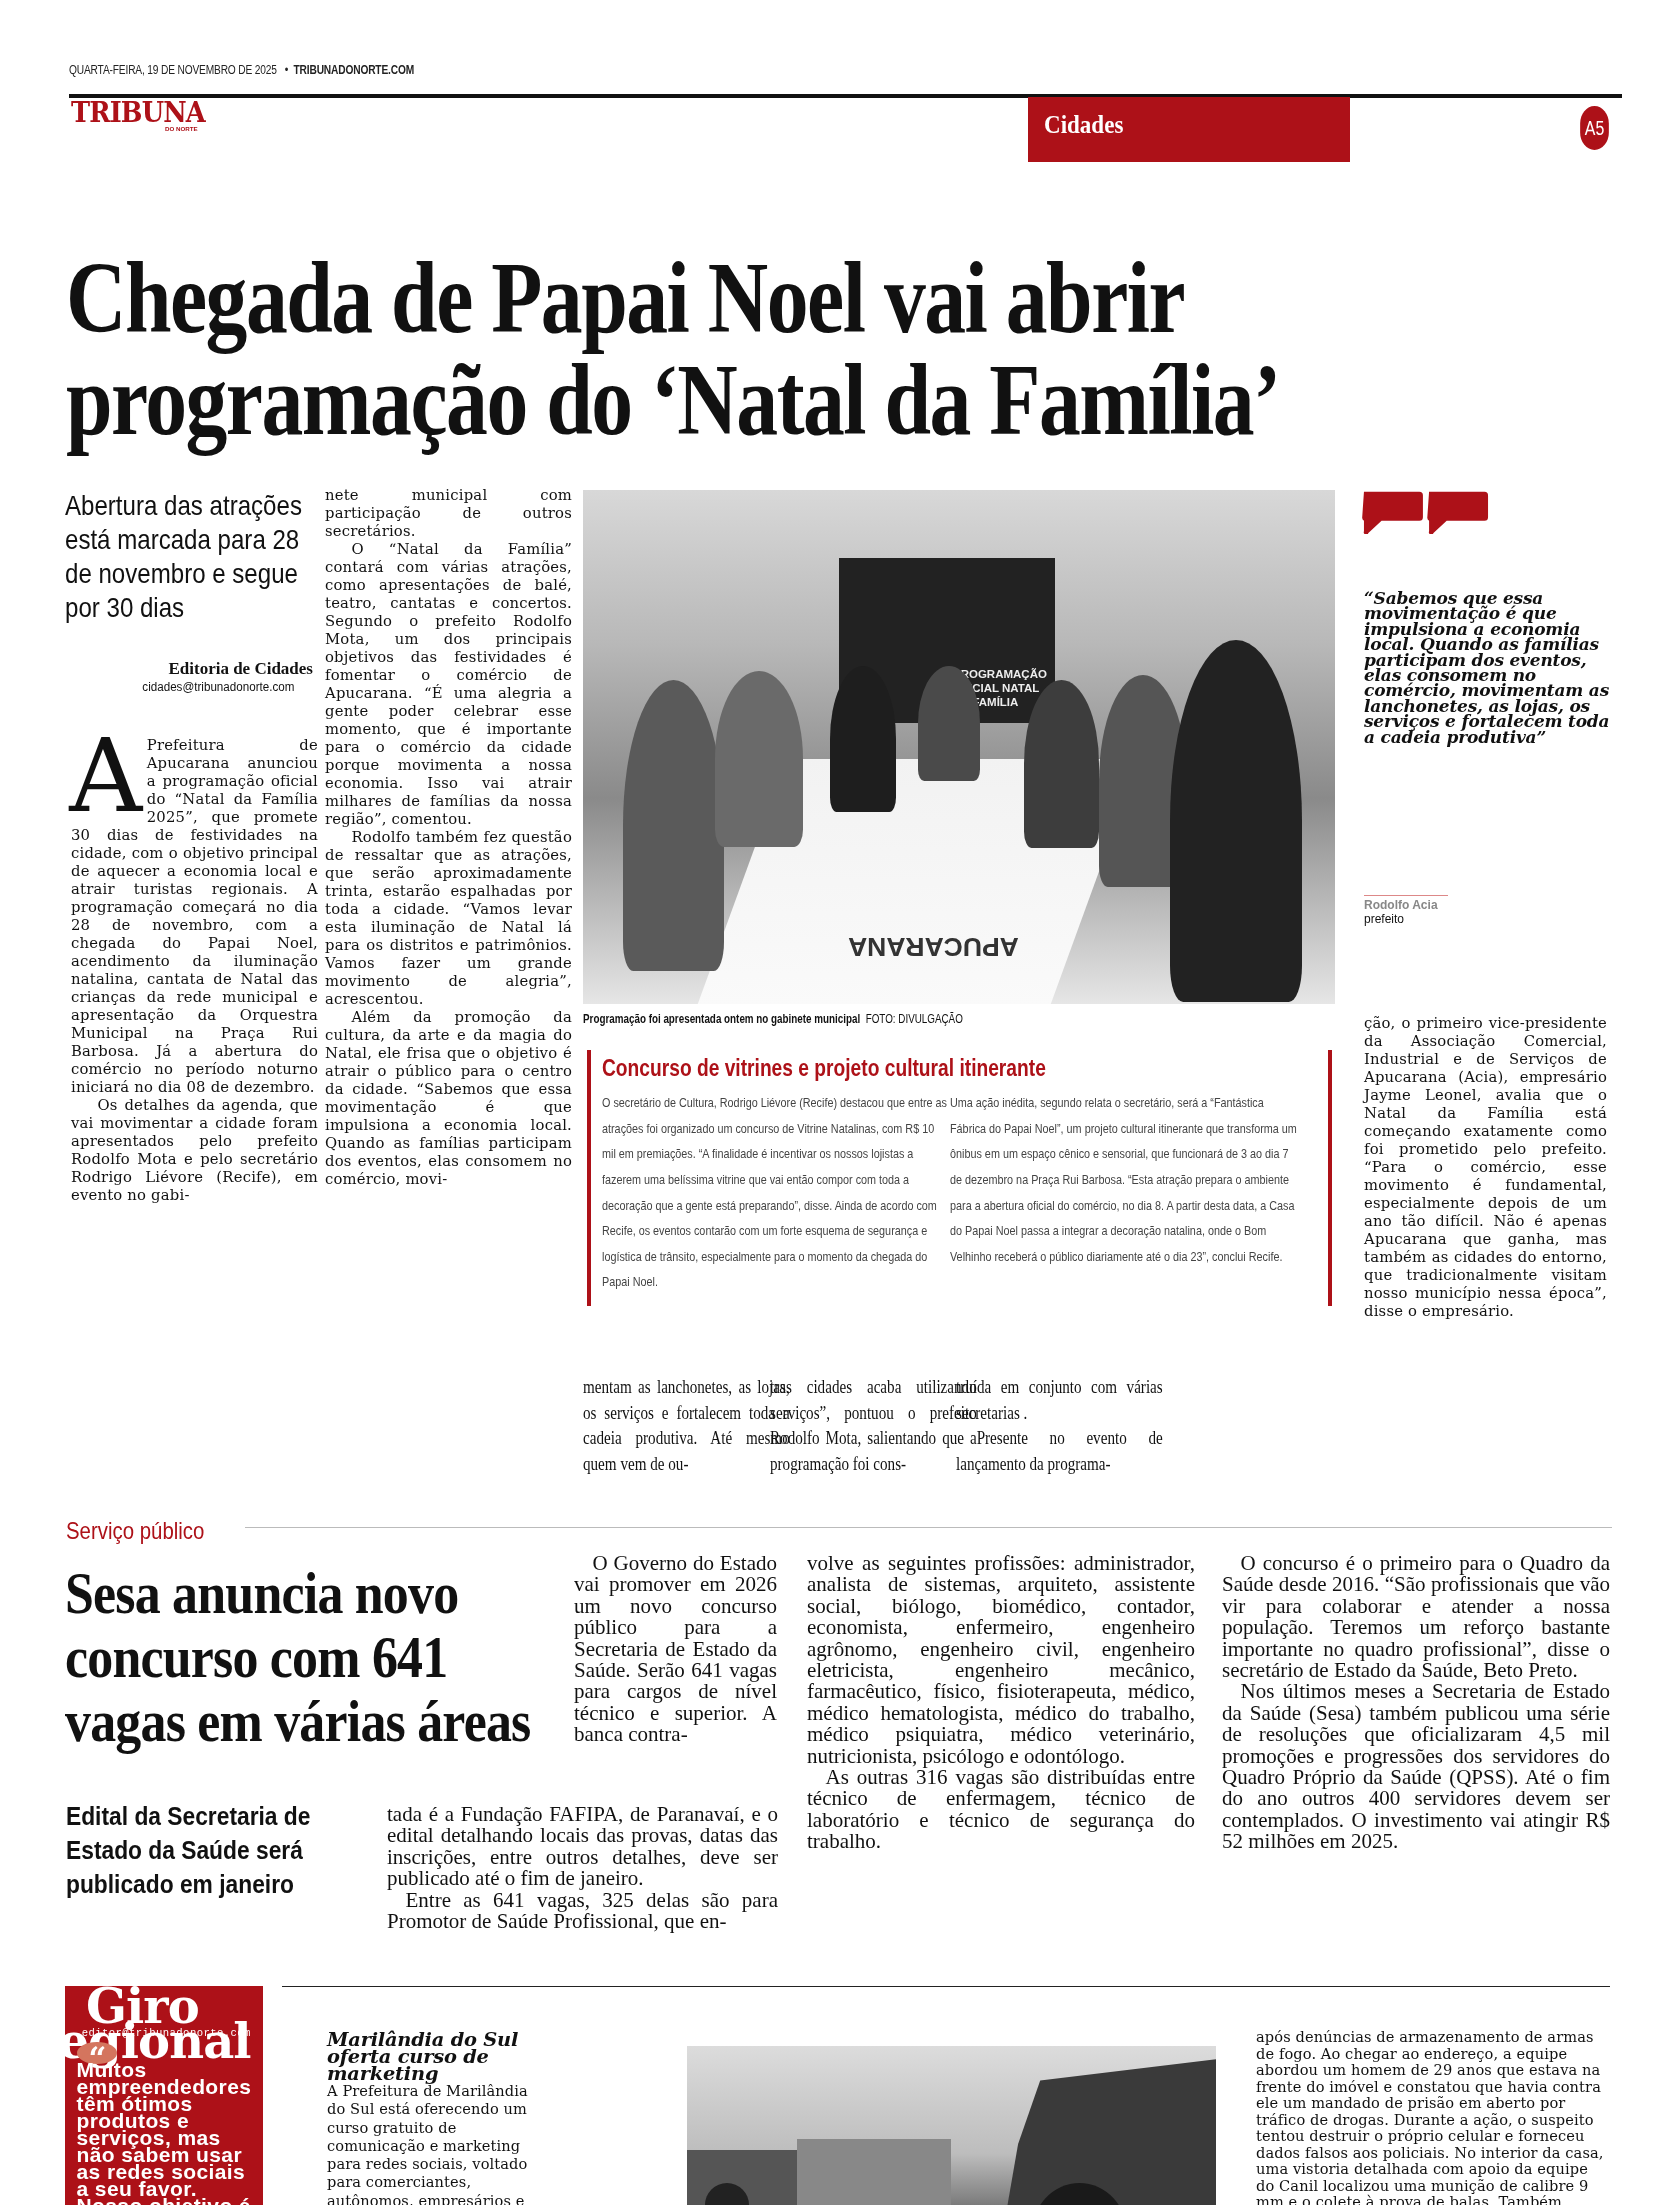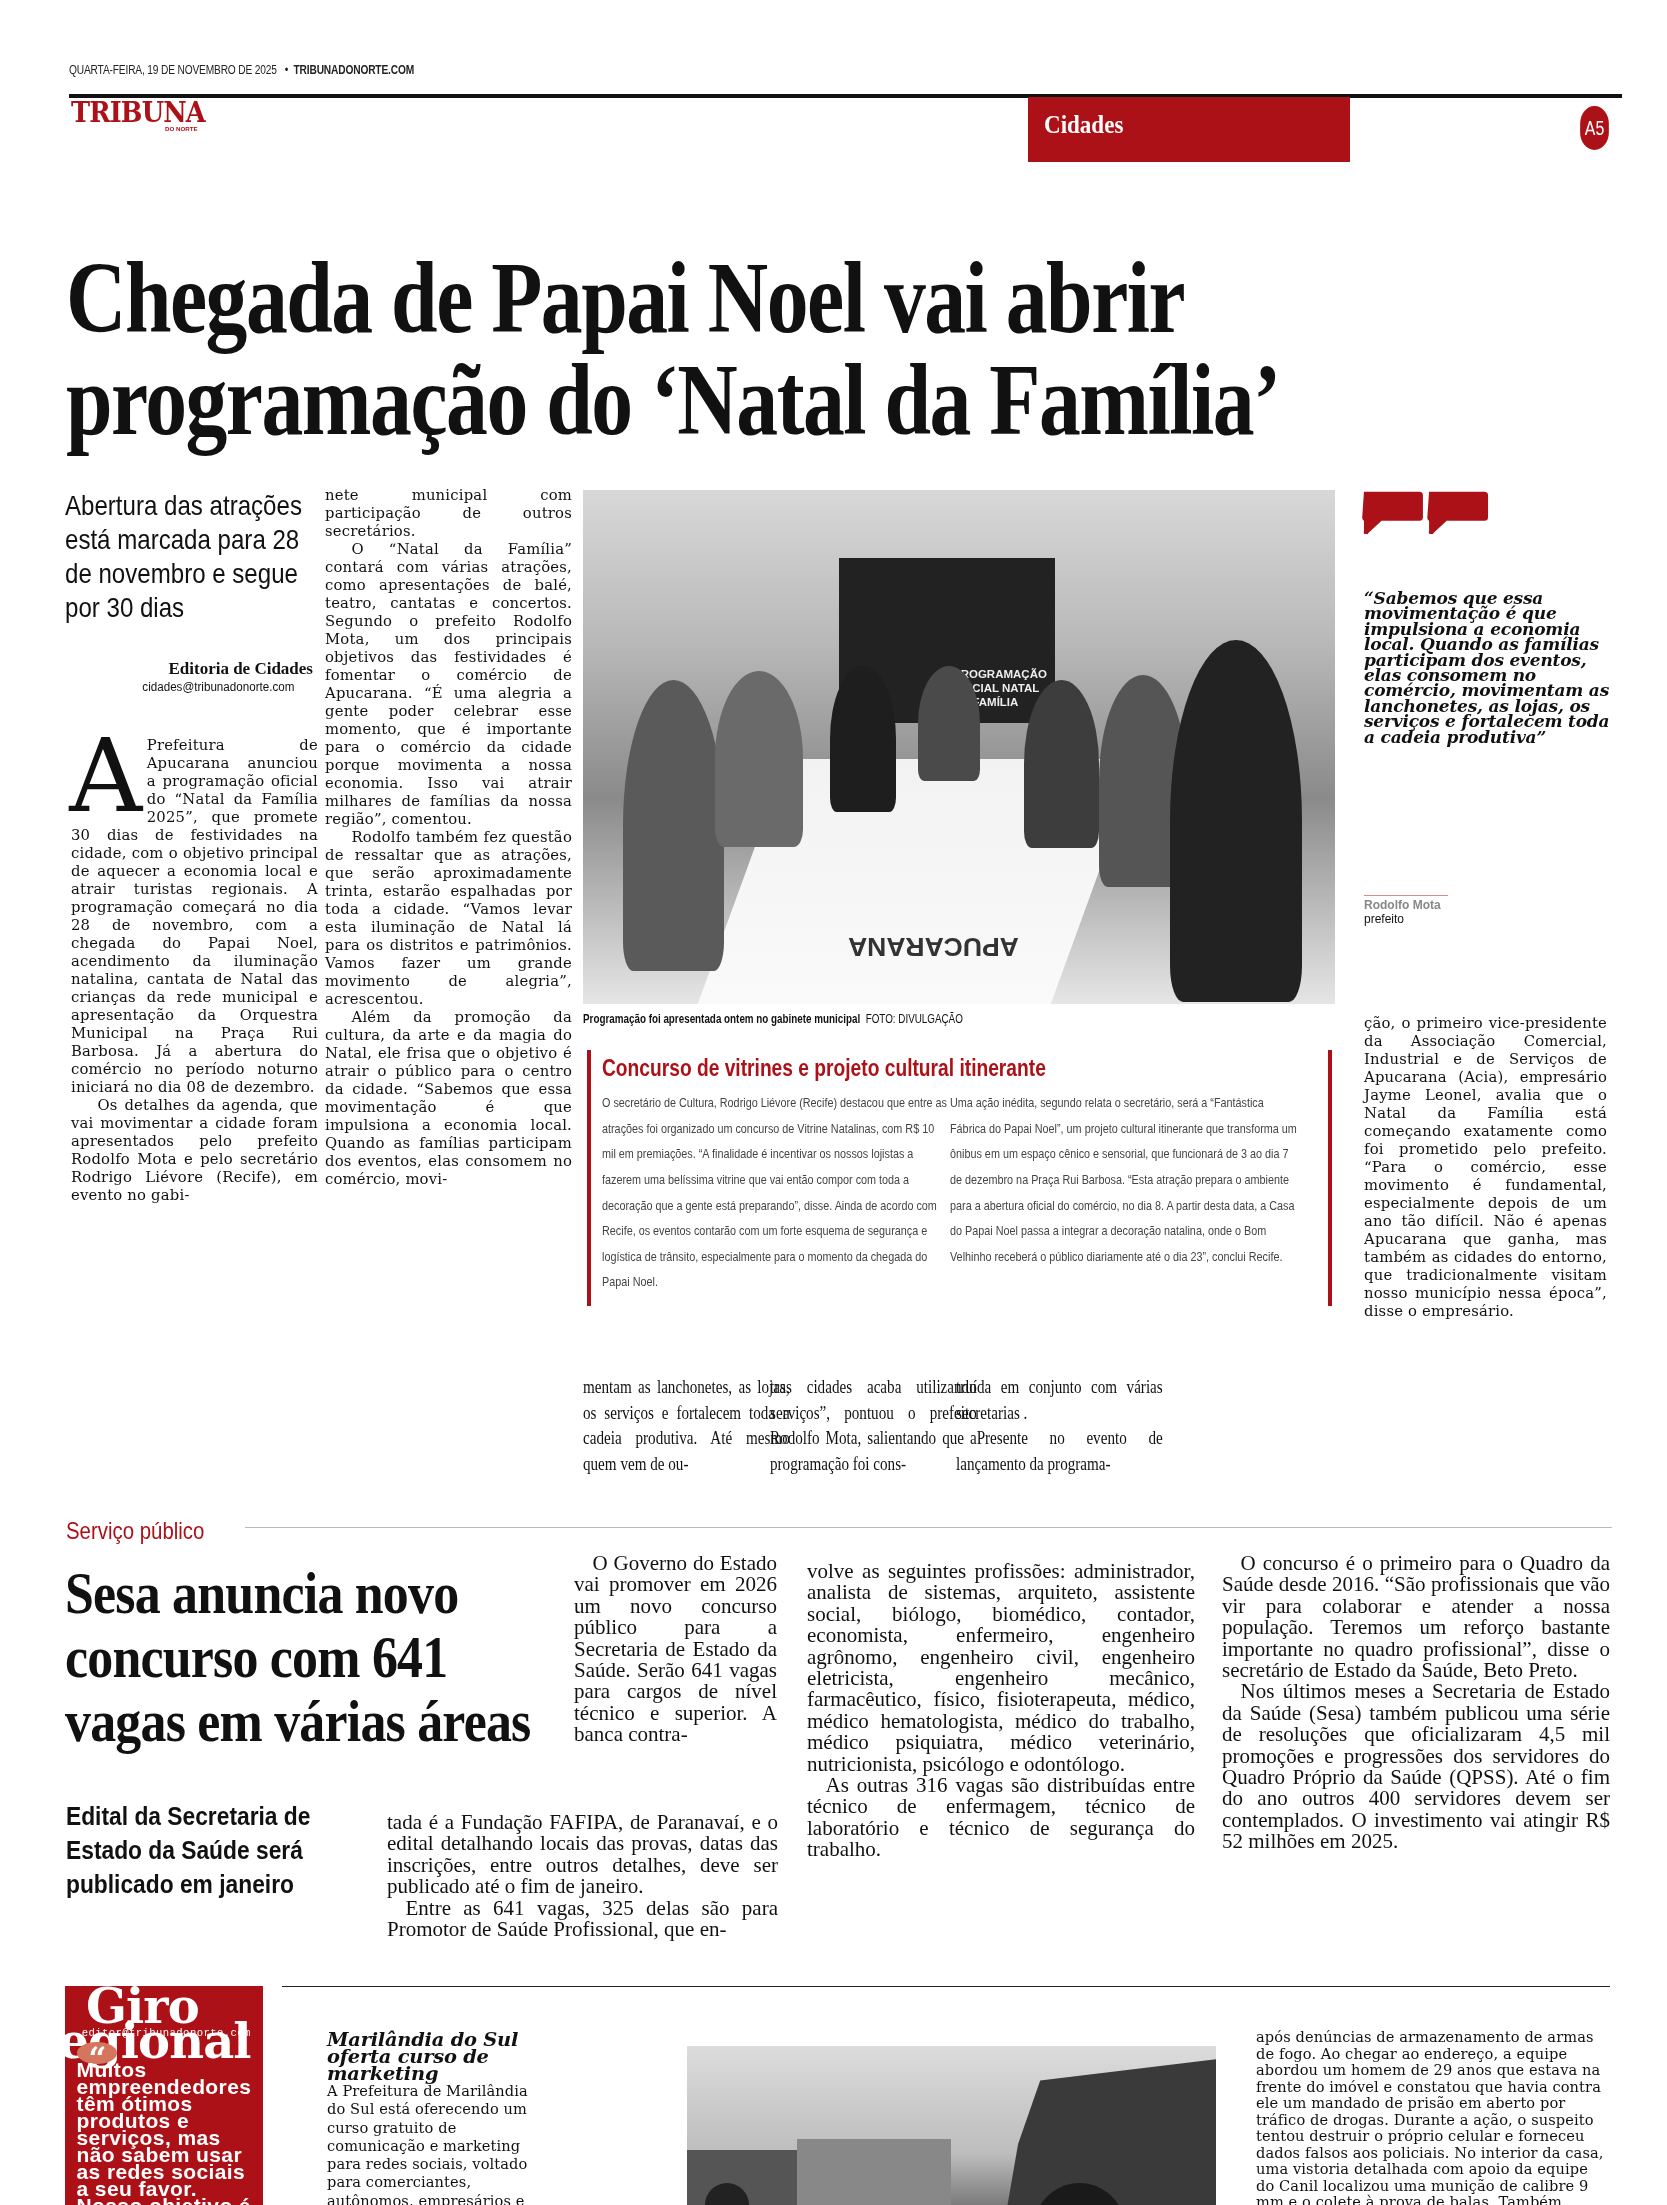--- a/index.html
+++ b/index.html
@@ -55,21 +55,21 @@
 
   .condensed { font-family: "Liberation Serif", serif; font-size: 19.4px; line-height: 25.6px; transform: scaleX(0.78); transform-origin: left; text-align: justify; }
 
   
   .kicker { left: 66px; top: 1517px; font-family: "Liberation Sans", sans-serif; font-size: 24px; color: #ad1118; transform: scaleX(0.85); transform-origin: left; white-space: nowrap; }
   .kicker-rule { left: 245px; top: 1527px; width: 1367px; height: 0.9px; background: #bbb; }
   .sesa-head { left: 65px; top: 1561px; width: 529px; font-family: "Liberation Serif", serif; font-weight: 700; font-size: 59px; line-height: 64px; transform: scaleX(0.88); transform-origin: left; letter-spacing: -0.9px; }
   .sesa-sub { left: 66px; top: 1799px; width: 335px; font-family: "Liberation Sans", sans-serif; font-weight: 700; font-size: 26.5px; line-height: 34px; transform: scaleX(0.86); transform-origin: left; width: 291px; }
   .sesa-text { font-family: "Liberation Serif", serif; font-size: 21px; line-height: 21.4px; text-align: justify; hyphens: auto; }
   .sesa-text p { text-indent: 18.5px; }
-  .sesa-text p.noindent { text-indent: 0; margin-top: 8px; }
+  .sesa-text p.noindent { text-indent: 0; }
   .rule-h { height: 1.3px; background: #222; }
 
   
   .giro { left: 65px; top: 1986px; width: 198px; height: 818px; background: #ad1118; color: #fff; }
   .giro-title { position: absolute; right: 12.3px; top: 2.6px; text-align: center; font-family: "DejaVu Serif", serif; font-weight: 700; font-size: 48px; line-height: 35px; letter-spacing: -0.9px; }
   .giro-mail { position: absolute; right: 12.3px; top: 41px; font-family: Liberation Mono, monospace; font-size: 10.6px; letter-spacing: 0.4px; }
   .giro-qmark { position: absolute; left: 12.3px; top: 56px; width: 40px; height: 22px; border-radius: 50%; background: #d4755e; color: #fff; font-family: "DejaVu Serif", serif; font-weight: 900; font-size: 31px; line-height: 35px; text-align: center; }
   .giro-quote { position: absolute; left: 11.5px; top: 75px; width: 176px; font-family: "Liberation Sans", sans-serif; font-weight: 700; font-size: 21px; line-height: 17px; letter-spacing: 0.4px; }
 
   .brief-h { font-family: "DejaVu Serif", serif; font-style: italic; font-weight: 700; font-size: 19.4px; line-height: 17px; letter-spacing: -0.2px; }
@@ -134,21 +134,21 @@
 </div>
 
 <div class="abs quote-icon">
   <svg width="128" height="44" viewBox="0 0 290 100">
     <path d="M4 4 h126 a8 8 0 0 1 8 8 v50 a8 8 0 0 1 -8 8 h-86 l-30 28 a5 5 0 0 1 -10 -4 v-24 a8 8 0 0 1 -4 -8 z" fill="#ad1118"></path>
     <path d="M152 4 h126 a8 8 0 0 1 8 8 v50 a8 8 0 0 1 -8 8 h-86 l-30 28 a5 5 0 0 1 -10 -4 v-24 a8 8 0 0 1 -4 -8 z" fill="#ad1118"></path>
   </svg>
 </div>
 <div class="abs pullquote">“Sabemos que essa movimentação é que impulsiona a economia local. Quando as famílias participam dos eventos, elas consomem no comércio, movimentam as lanchonetes, as lojas, os serviços e fortalecem toda a cadeia produtiva”</div>
 <div class="abs pq-rule"></div>
-<div class="abs pq-name">Rodolfo Mota</div>
+<div class="abs pq-name">Rodolfo Acia</div>
 <div class="abs pq-role">prefeito</div>
 
 <div class="abs col-text" style="left:1364px; top:1014px; width:243px;">
   <p class="noindent">ção, o primeiro vice-presidente da Associação Comercial, Industrial e de Serviços de Apucarana (Acia), empresário Jayme Leonel, avalia que o Natal da Família está começando exatamente como foi prometido pelo prefeito. “Para o comércio, esse movimento é fundamental, especialmente depois de um ano tão difícil. Não é apenas Apucarana que ganha, mas também as cidades do entorno, que tradicionalmente visitam nosso município nessa época”, disse o empresário.</p>
 </div>
 
 <div class="abs box">
   <h3>Concurso de vitrines e projeto cultural itinerante</h3>
   <div class="cols">
     <div style="width:119px;">

